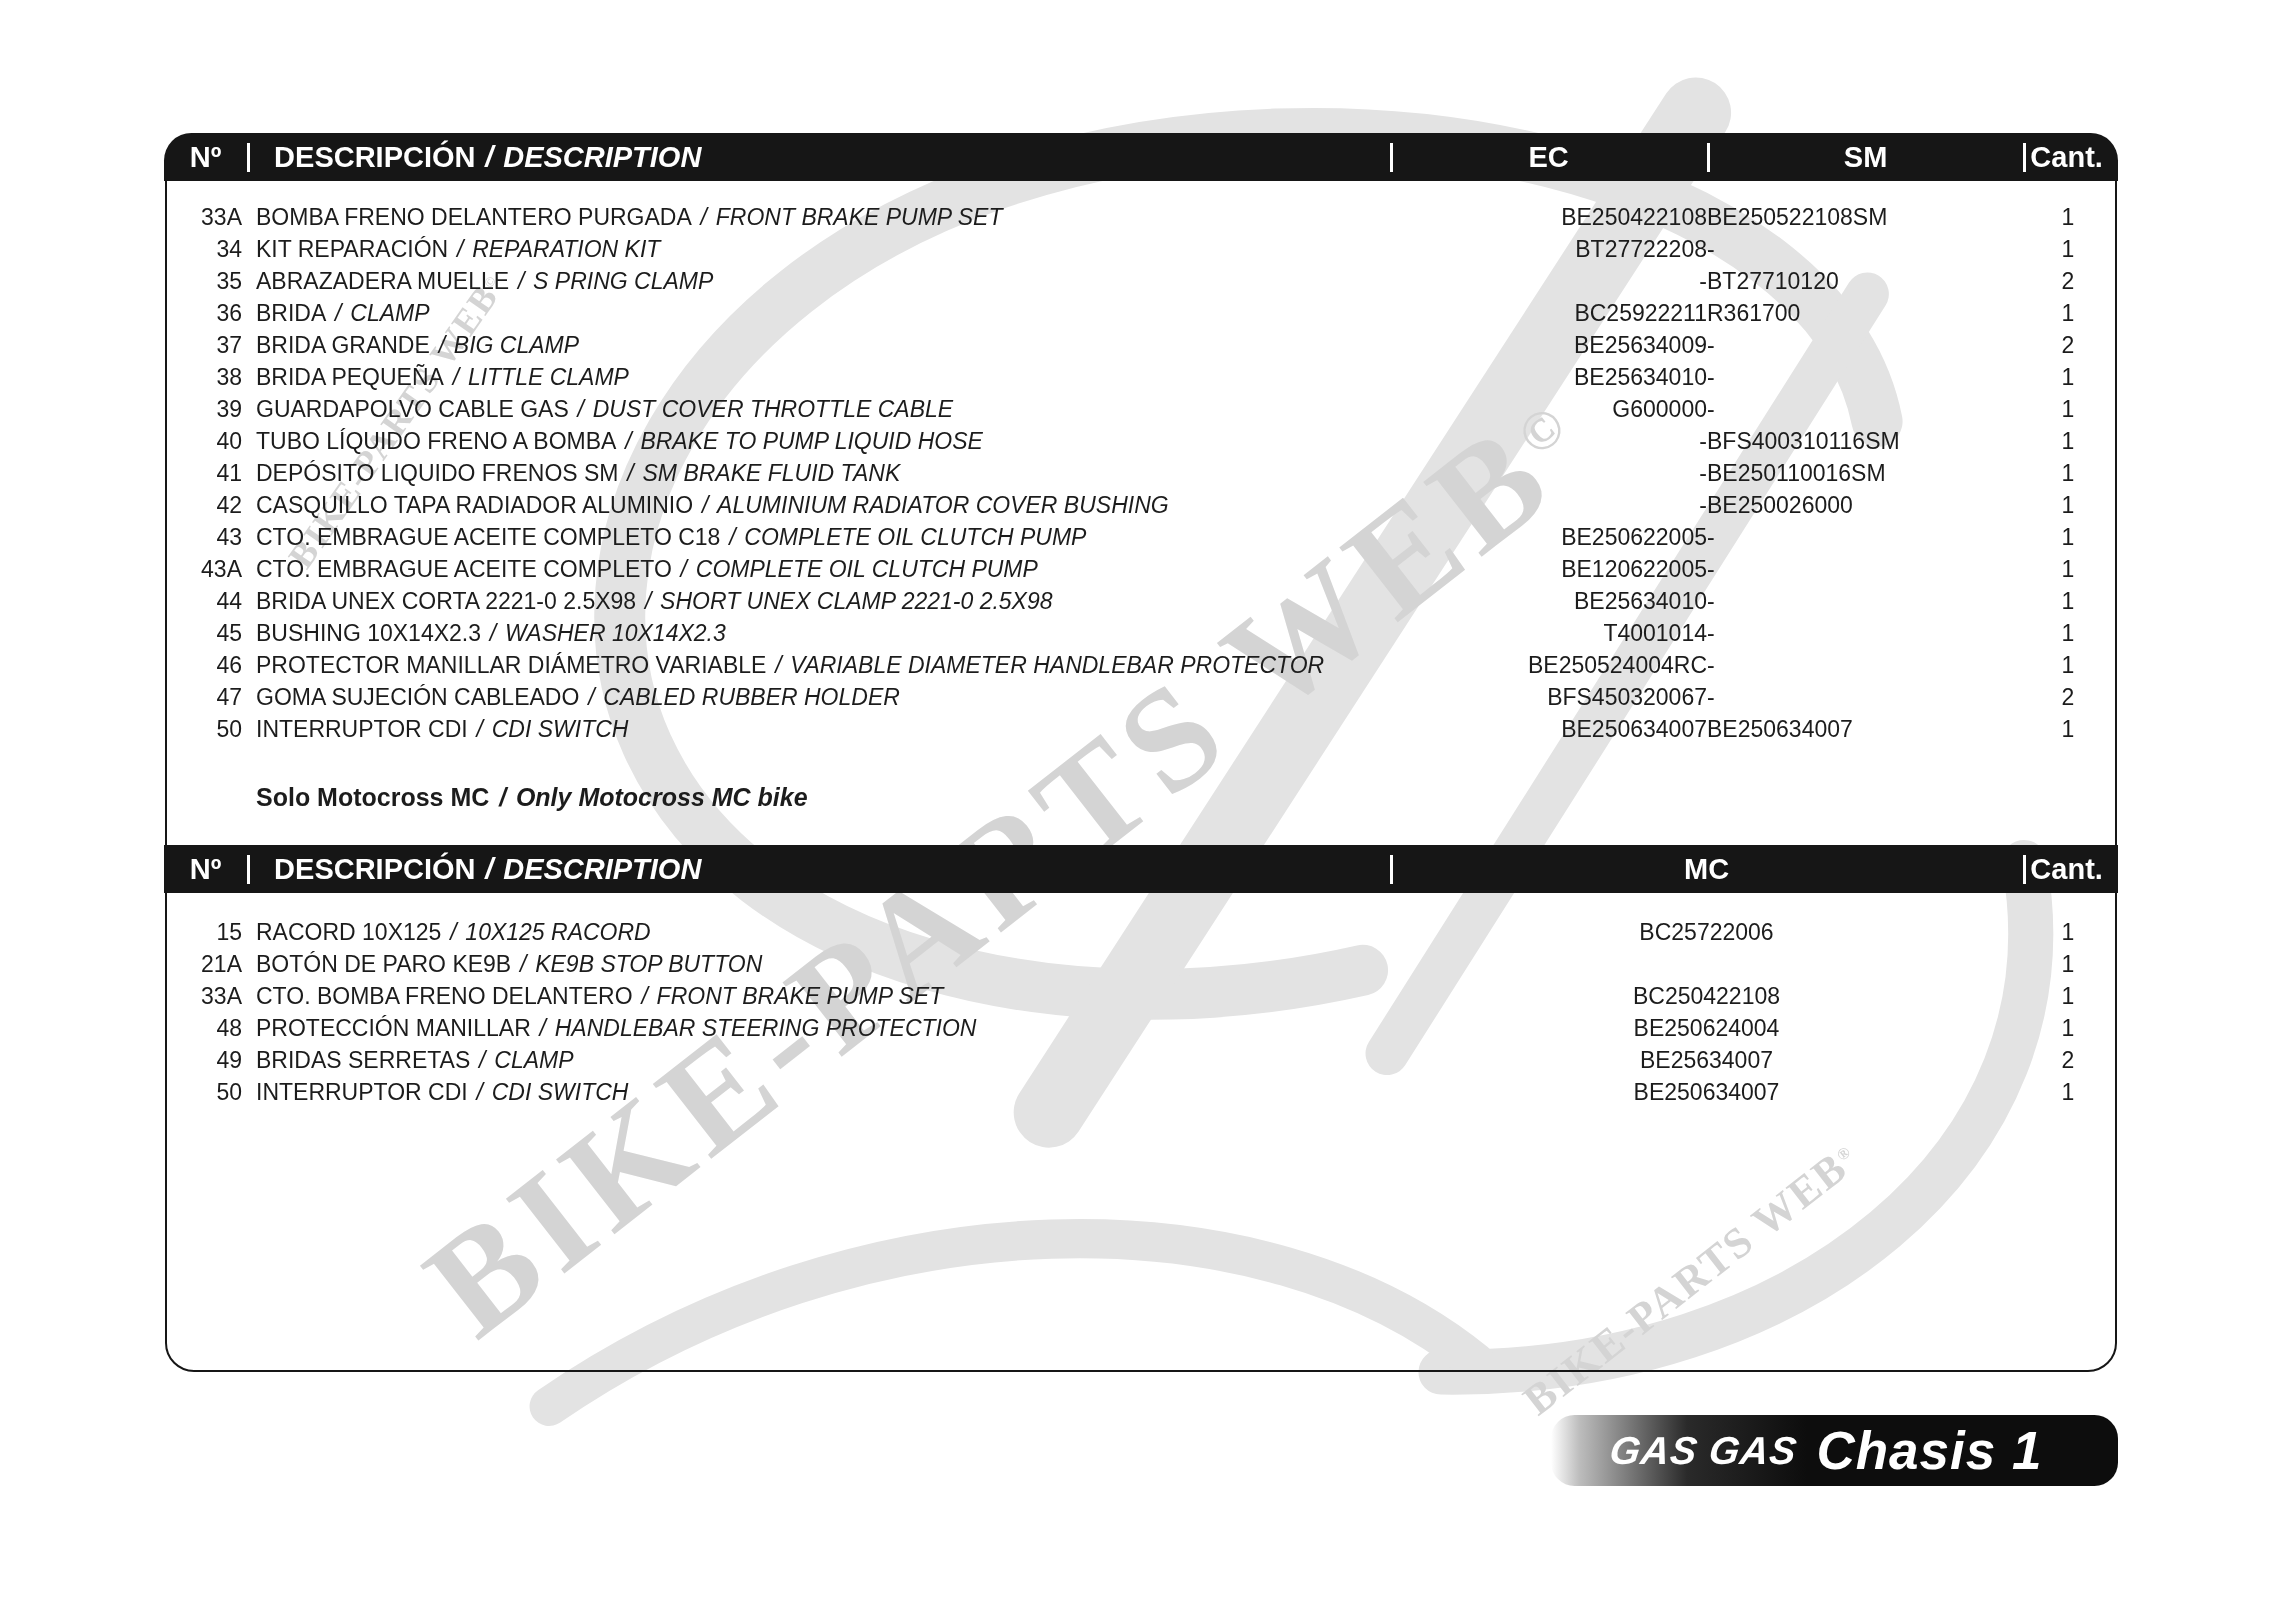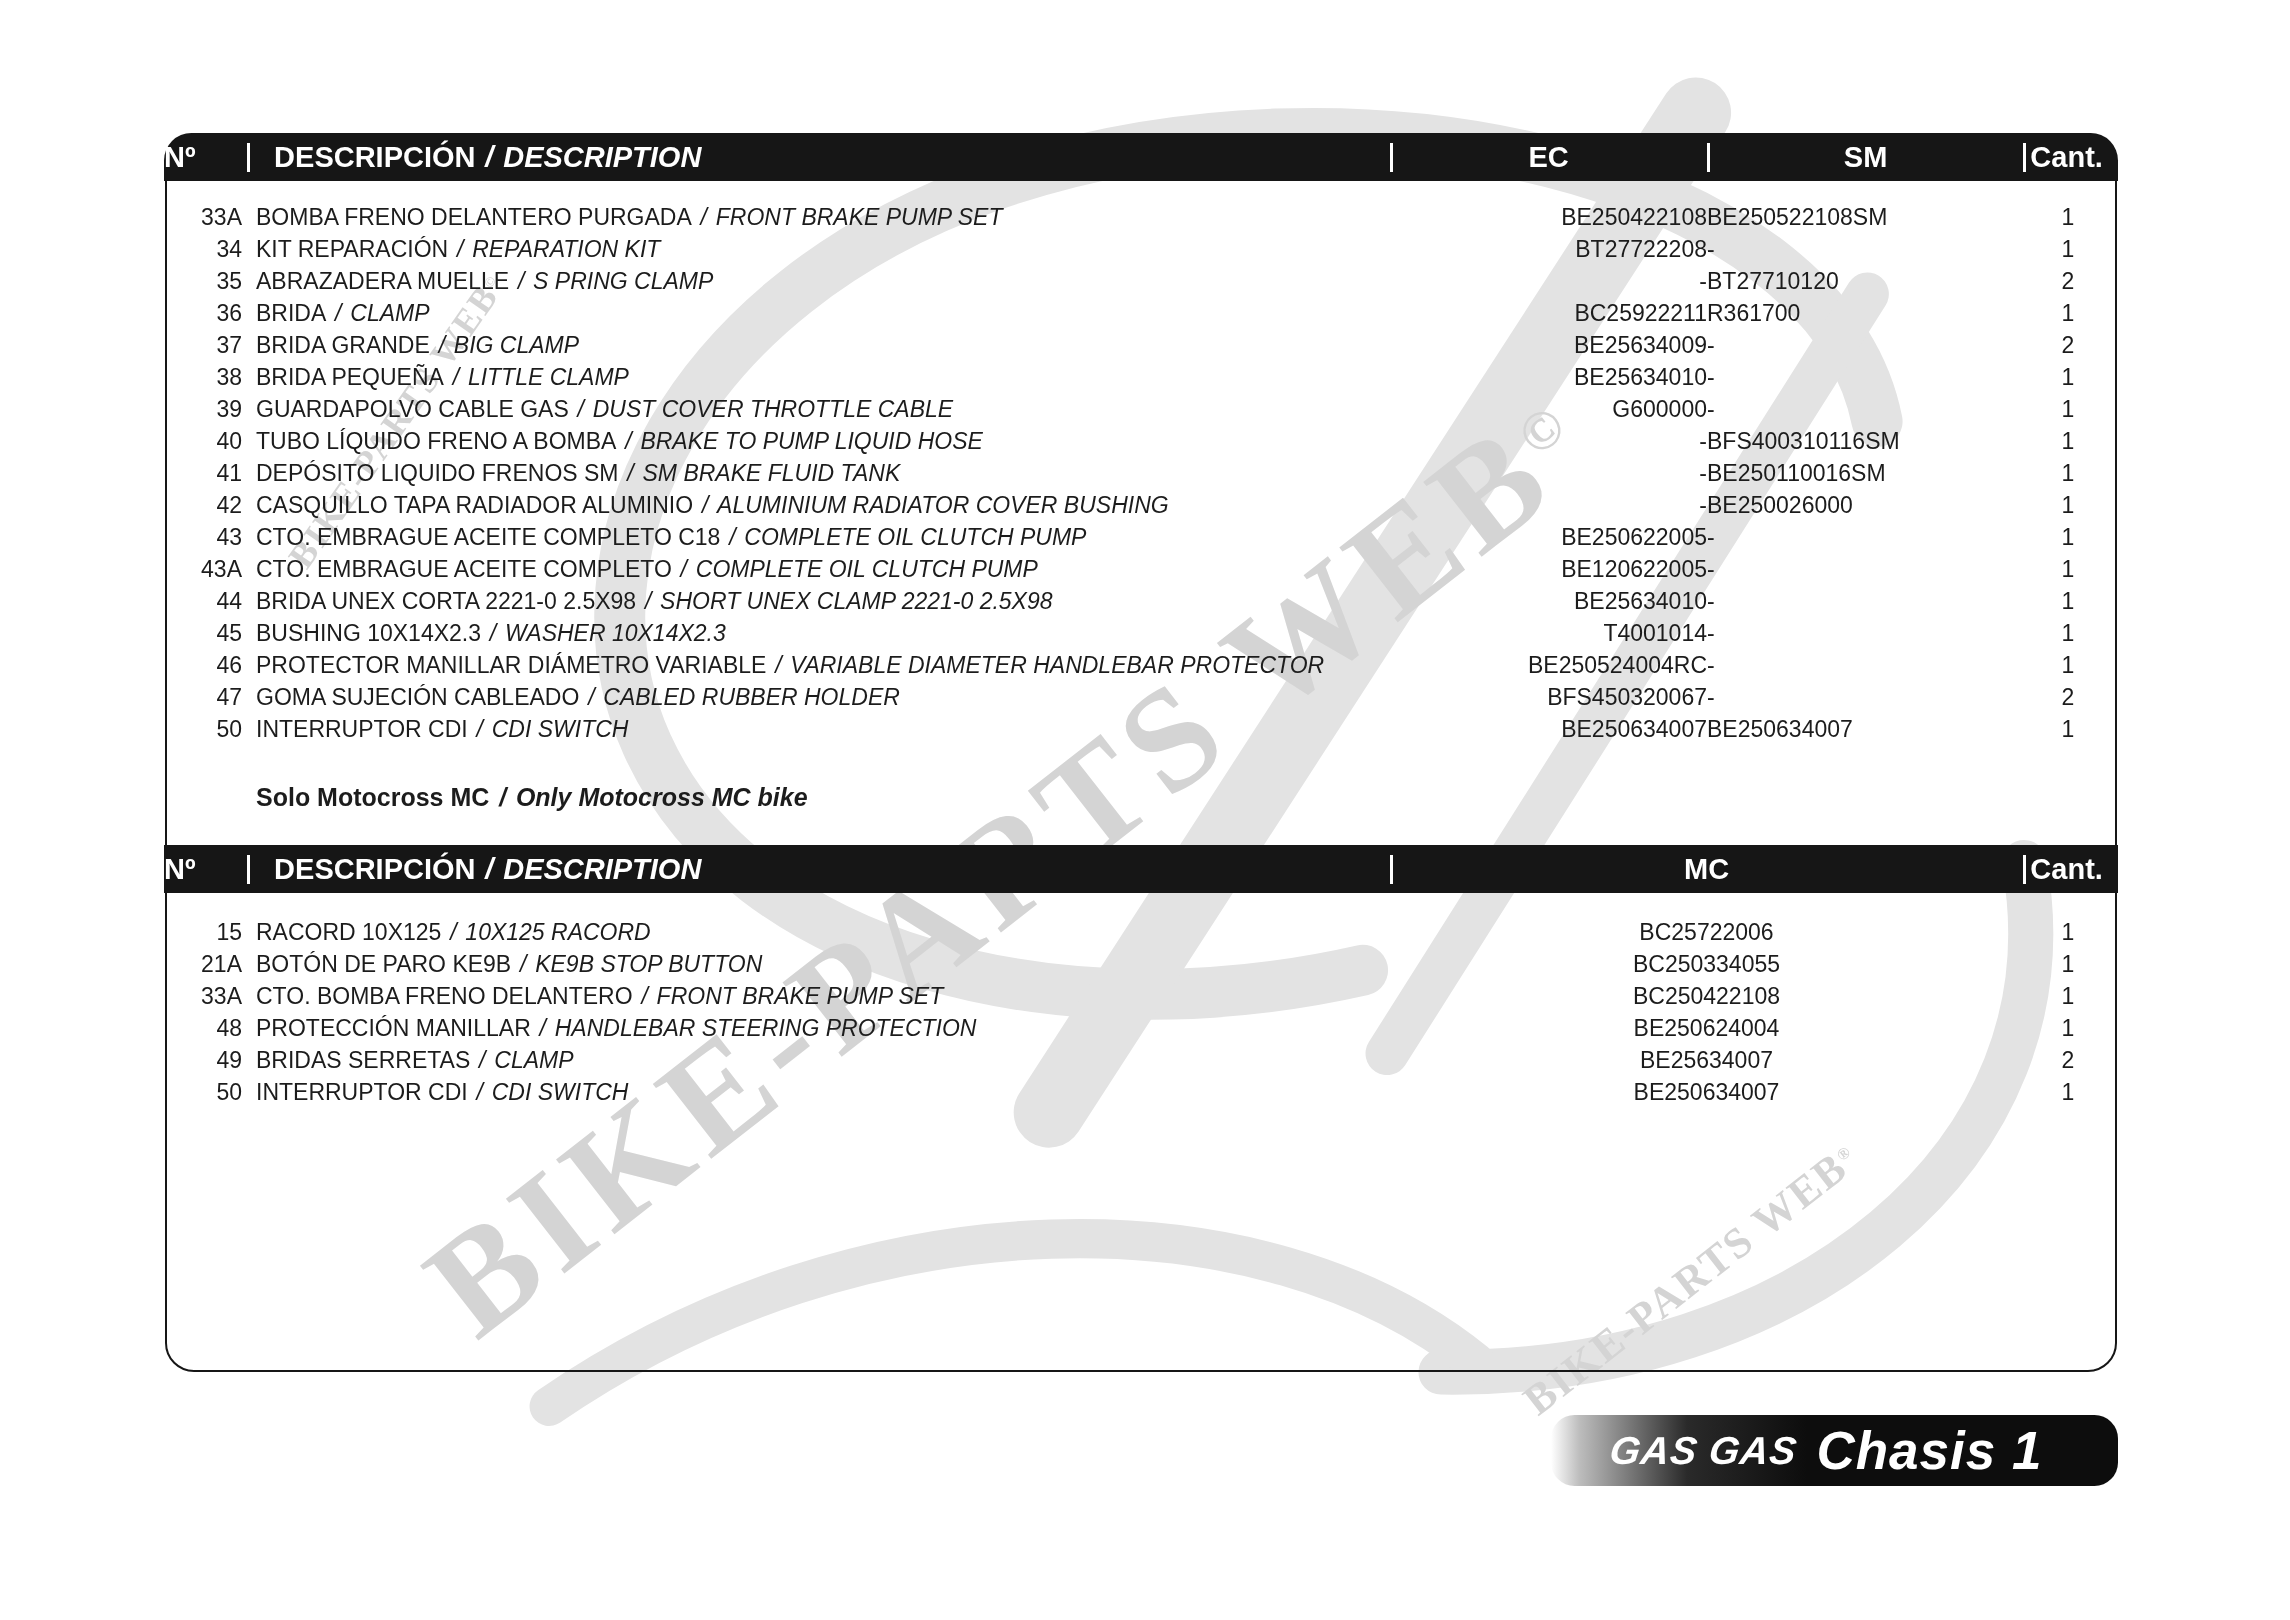--- a/index.html
+++ b/index.html
@@ -58,21 +58,21 @@
     color: #ffffff;
   }
   .bar1 { top: -2.9px; border-radius: 27.4px 27.4px 0 0; }
   .bar2 { top: 709px; }
   .bar .h {
     position: absolute; top: 0; height: 48px; line-height: 48px;
     font-size: 29px; font-weight: bold; white-space: nowrap;
   }
   .bar .h em { font-style: italic; }
   .bar .hsep { margin: 0 9.8px; font-style: italic; }
-  .h-num  { left: 0; width: 83px; text-align: left; }
+  .h-num  { left: 0; width: 83px; text-align: center; }
   .h-desc { left: 110px; }
   .h-ec   { left: 1226px; width: 317px; text-align: center; }
   .h-sm   { left: 1543px; width: 317px; text-align: center; }
   .h-mc   { left: 1226px; width: 633px; text-align: center; }
   .h-qty  { left: 1859px; width: 87px; text-align: center; }
   .vsep {
     position: absolute; top: 9.8px; width: 2.9px; height: 29px;
     background: #ffffff;
   }
   .vs1 { left: 83px; }  .vs2 { left: 1226px; }
@@ -296,21 +296,20 @@
     <div class="rows rows2">
         <div class="prow">
         <span class="cell c-num">15</span>
         <span class="cell c-desc"><span class="es">RACORD 10X125</span><span class="sep">/</span><span class="en">10X125 RACORD</span></span>
         <span class="cell c-mc">BC25722006</span>
         <span class="cell c-qty">1</span>
       </div>
         <div class="prow">
         <span class="cell c-num">21A</span>
         <span class="cell c-desc"><span class="es">BOTÓN DE PARO KE9B</span><span class="sep">/</span><span class="en">KE9B STOP BUTTON</span></span>
-        <span class="cell c-mc">BC250334055</span>
         <span class="cell c-qty">1</span>
       </div>
         <div class="prow">
         <span class="cell c-num">33A</span>
         <span class="cell c-desc"><span class="es">CTO. BOMBA FRENO DELANTERO</span><span class="sep">/</span><span class="en">FRONT BRAKE PUMP SET</span></span>
         <span class="cell c-mc">BC250422108</span>
         <span class="cell c-qty">1</span>
       </div>
         <div class="prow">
         <span class="cell c-num">48</span>

